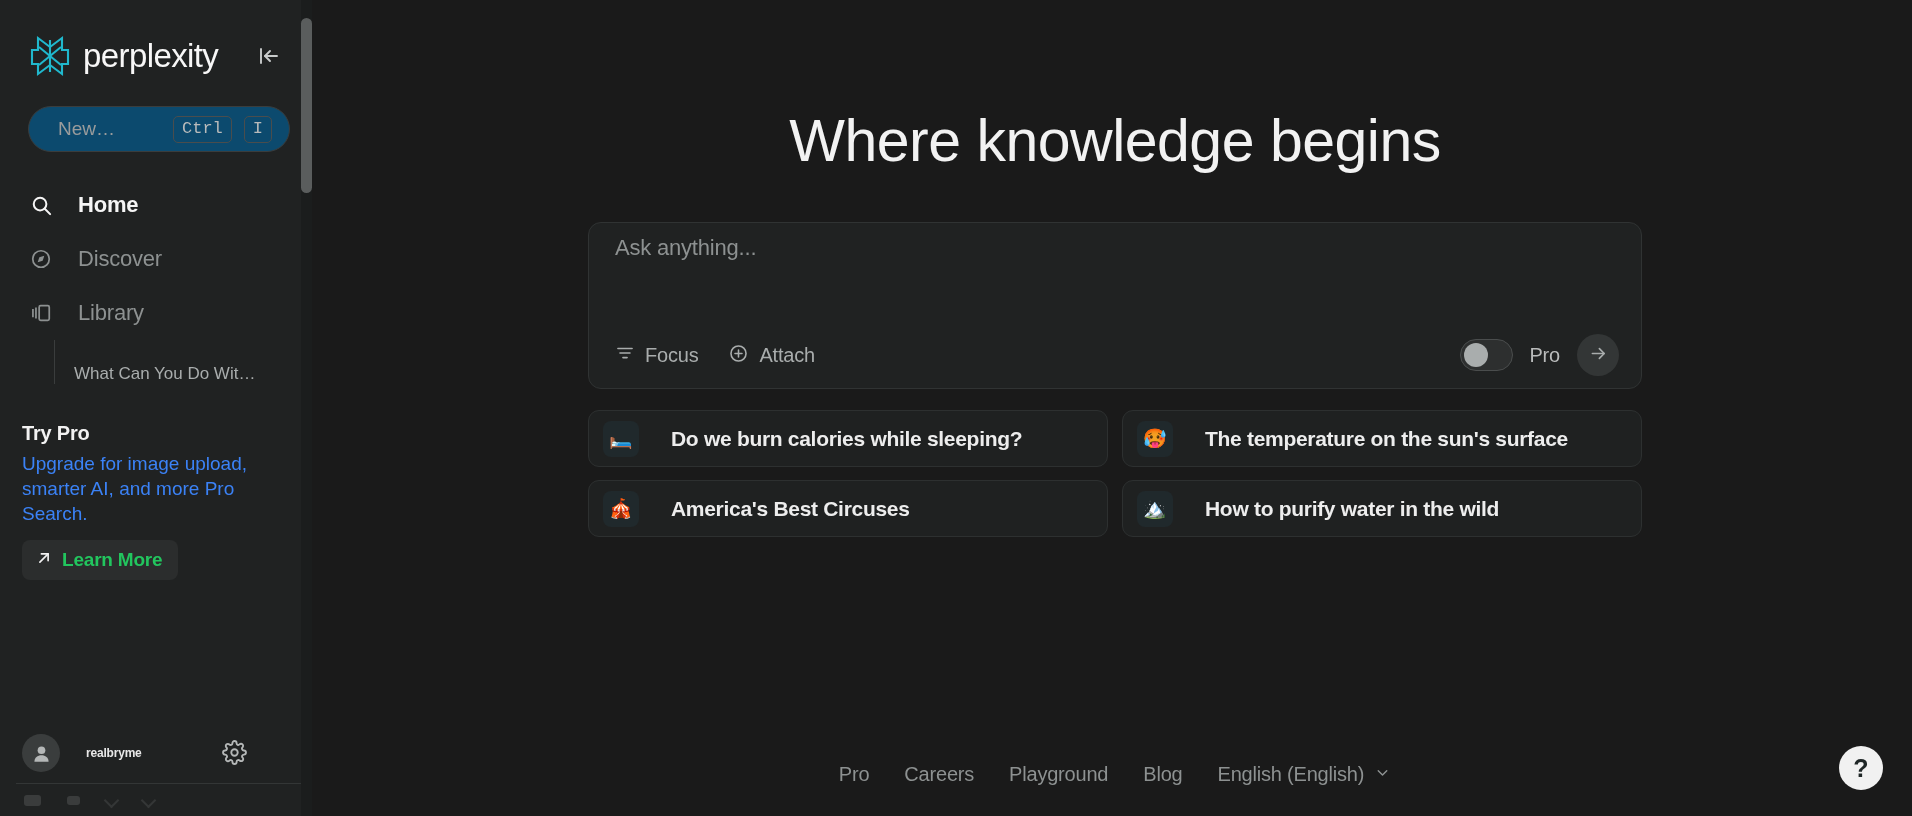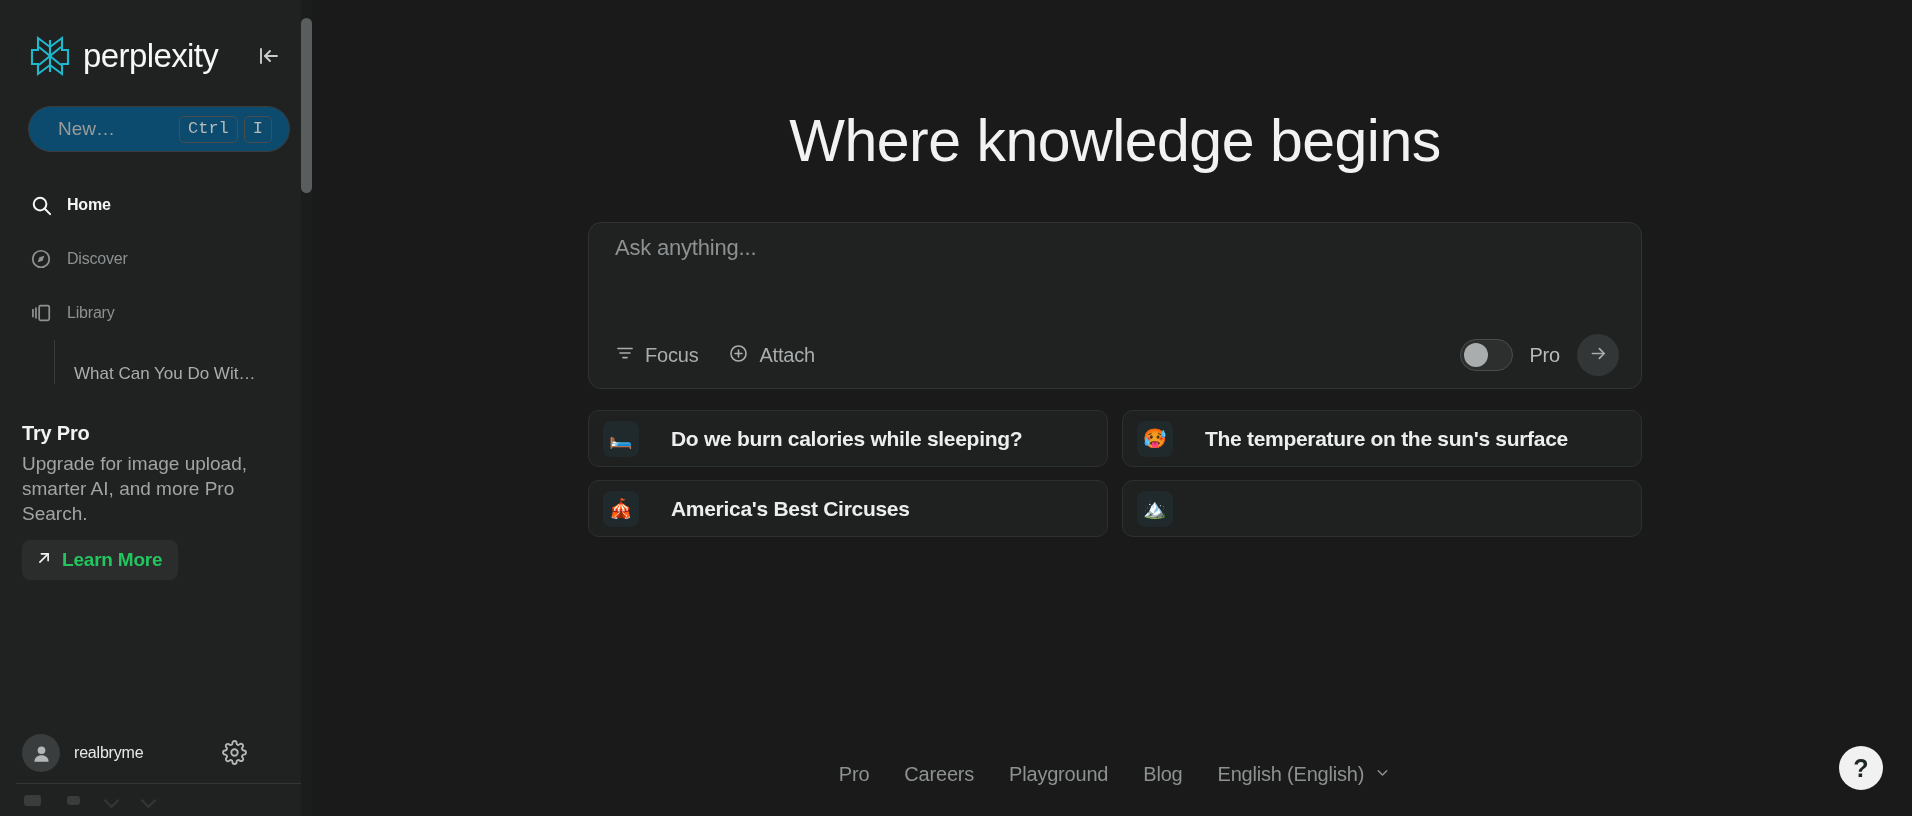--- a/index.html
+++ b/index.html
@@ -89,42 +89,42 @@
     display: flex;
     align-items: center;
     background: #0c4a6e;
     cursor: pointer;
   }
   .new-pill-label {
     color: #9a9c9c;
     font-size: 19px;
     margin-left: 29px;
   }
-  .kbd-group { margin-left: auto; margin-right: 17px; display: flex; gap: 6px; }
+  .kbd-group { margin-left: auto; margin-right: 17px; display: flex; gap: 12px; }
   .kbd {
     border: 1px solid #4a4d4d;
     border-radius: 5px;
     color: #b9bbbb;
     font-family: "Liberation Mono", monospace;
     font-size: 17px;
     padding: 2px 8px 3px;
     line-height: 20px;
   }
 
   
   .nav { margin-top: 26px; }
   .nav-item {
     display: flex;
     align-items: center;
     height: 54px;
     padding-left: 28px;
     cursor: pointer;
   }
   .nav-ico { width: 26px; height: 26px; flex: 0 0 26px; display:flex; align-items:center; justify-content:center; }
-  .nav-label { font-size: 16px; margin-left: 13px; letter-spacing: -0.2px; }
+  .nav-label { font-size: 22px; margin-left: 24px; letter-spacing: -0.2px; }
   .nav-item.active .nav-label { color: #f5f5f5; font-weight: 700; }
   .nav-item:not(.active) .nav-label { color: #8d9191; font-weight: 400; }
 
   .thread-item {
     display: flex;
     align-items: flex-end;
     height: 44px;
     margin-left: 54px;
     padding-left: 19px;
     border-left: 1px solid #3a3d3d;
@@ -135,21 +135,21 @@
     color: #a9adad;
     white-space: nowrap;
     overflow: hidden;
   }
 
   
   .trypro { margin: 38px 0 0 22px; width: 270px; }
   .trypro-title { font-size: 20px; color: #f2f2f2; font-weight: 700; letter-spacing: -0.2px; }
   .trypro-desc {
     font-size: 19px;
-    color: #a3a3a3;
+    color: #3b82f6;
     line-height: 25px;
     margin-top: 6px;
     width: 240px;
   }
   .learn-btn {
     margin-top: 14px;
     display: inline-flex;
     align-items: center;
     height: 40px;
     padding: 0 16px 0 13px;
@@ -169,21 +169,21 @@
     align-items: center;
     padding-left: 22px;
     cursor: pointer;
   }
   .avatar {
     width: 38px; height: 38px; border-radius: 50%;
     background: #3a3d3d;
     display: flex; align-items: center; justify-content: center;
     flex: 0 0 38px;
   }
-  .user-name { font-size: 16px; color: #e8e8e8; font-weight: 400; margin-left: 14px; letter-spacing: -0.2px; }
+  .user-name { font-size: 12px; color: #e8e8e8; font-weight: 700; margin-left: 26px; letter-spacing: -0.2px; }
   .gear { margin-left: auto; margin-right: 70px; width: 26px; height: 26px; cursor: pointer; }
 
   .sb-divider {
     position: absolute;
     left: 16px; bottom: 32px;
     width: 286px; height: 1px;
     background: #333636;
   }
   .bottom-strip {
     position: absolute;
@@ -516,20 +516,21 @@
         <span class="sugg-label">The temperature on the sun's surface</span>
       </div>
 
       <div class="sugg">
         <span class="sugg-ico">🎪</span>
         <span class="sugg-label">America's Best Circuses</span>
       </div>
 
       <div class="sugg">
         <span class="sugg-ico">🏔️</span>
+        <span class="sugg-label">How to purify water in the wild</span>
       </div>
 
     </section>
 
     <footer class="footer">
       <span class="flink">Pro</span>
       <span class="flink">Careers</span>
       <span class="flink">Playground</span>
       <span class="flink">Blog</span>
       <span class="flang">

